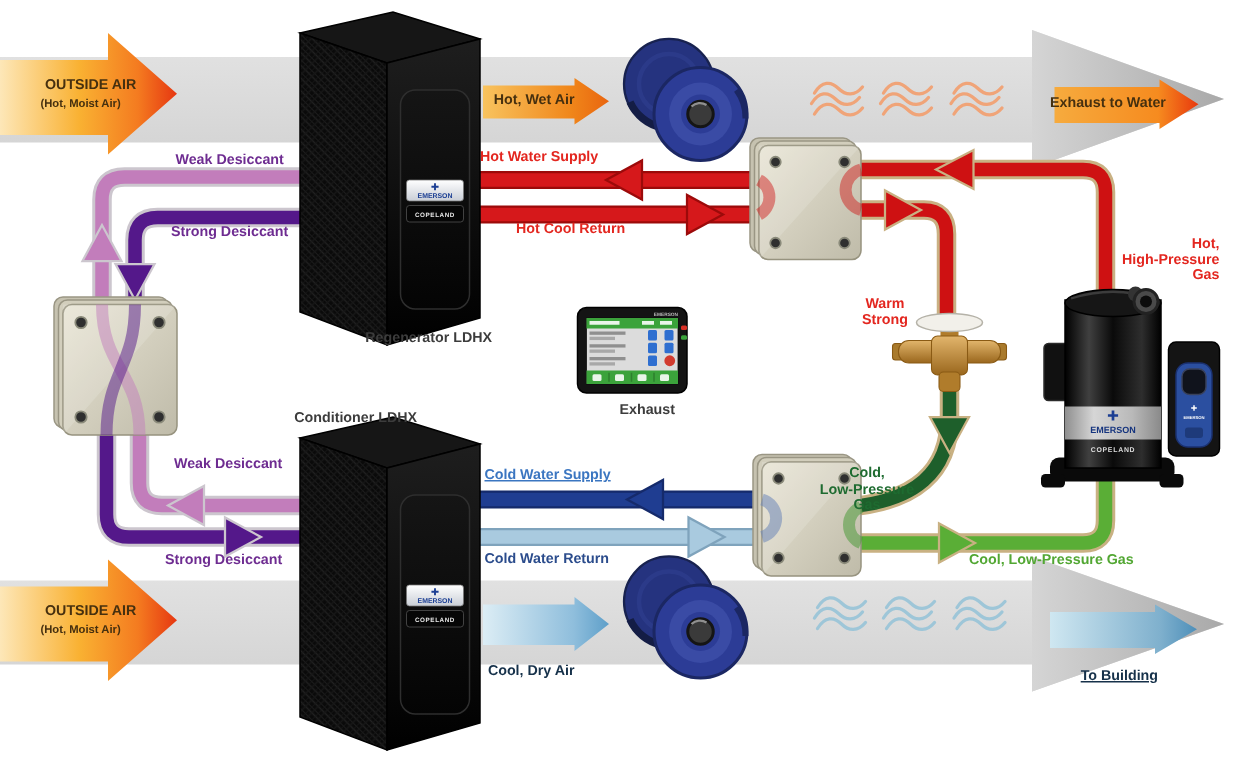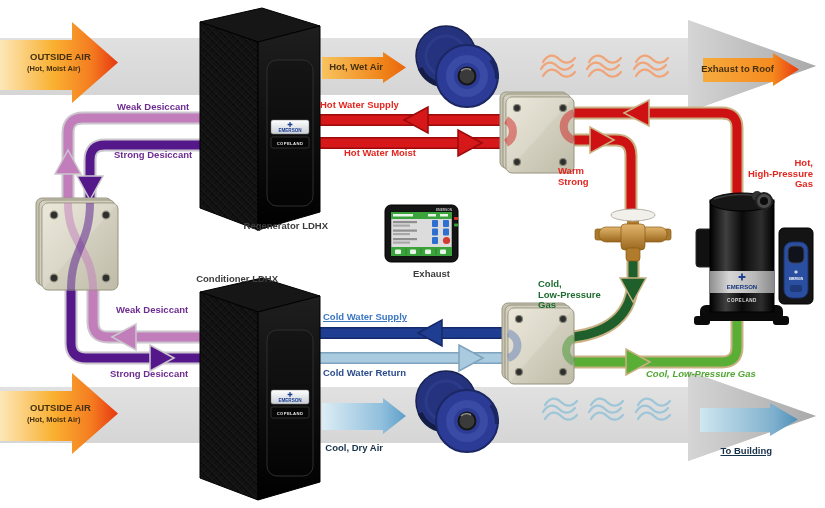--- a/index.html
+++ b/index.html
@@ -5,26 +5,26 @@
   html,body{margin:0;padding:0;background:#fff;}
   #stage{position:relative;width:825px;height:508px;background:#fff;overflow:hidden;
          font-family:"Liberation Sans",sans-serif;}
   #stage svg{position:absolute;left:0;top:0;}
   .lbl{position:absolute;font-weight:bold;font-size:9.5px;white-space:nowrap;line-height:10.5px;}
   .red{color:#E3261F;text-align:right;}
   .purple{color:#6E2C91;}
   .blue1{color:#3B76C1;}
   .blue2{color:#2B4C8C;}
   .dgreen{color:#1E6B30;}
-  .lgreen{color:#52A733;font-style:italic;}
+  .lgreen{color:#52A733;}
   .gray{color:#3C3C3C;font-weight:600;}
   .airtext{color:#46300F;}
   .airtext2{color:#16314A;margin-top:32px;}
   .ctr{text-align:right;}
-  .rgt{text-align:left;}
+  .rgt{text-align:center;margin-top:32px;}
 </style>
 </head>
 <body>
 
 <div id="stage">
 <svg width="825" height="508" viewBox="0 0 825 508">
   <defs>
     <linearGradient id="bandGrad" x1="0" y1="0" x2="0" y2="1">
       <stop offset="0" stop-color="#E4E4E4"></stop>
           <stop offset="1" stop-color="#D2D2D2"></stop>
@@ -389,26 +389,26 @@
     <rect x="454" y="223.5" width="4" height="3" rx="1" fill="#3BA33B"></rect>
   </g>
 </svg>
 
 <div class="lbl airtext" style="left:30px;top:52px;">OUTSIDE AIR</div>
 <div class="lbl airtext" style="left:27px;top:64px;font-size:7.5px;">(Hot, Moist Air)</div>
 <div class="lbl airtext" style="left:30px;top:403px;">OUTSIDE AIR</div>
 <div class="lbl airtext" style="left:27px;top:415px;font-size:7.5px;">(Hot, Moist Air)</div>
 
 <div class="lbl airtext ctr" style="left:322px;top:62px;width:61px;">Hot, Wet Air</div>
-<div class="lbl airtext ctr" style="left:700px;top:64px;width:74px;">Exhaust to Roof</div>
+<div class="lbl airtext ctr" style="left:700px;top:64px;width:74px;">Exhaust to Water</div>
 <div class="lbl airtext2 ctr" style="left:322px;top:411px;width:61px;">Cool, Dry Air</div>
 <div class="lbl airtext2 ctr" style="left:700px;top:414px;width:72px;text-decoration:underline;">To Building</div>
 
 <div class="lbl red" style="left:320px;top:100px;">Hot Water Supply</div>
-<div class="lbl red" style="left:344px;top:148px;">Hot Water Moist</div>
+<div class="lbl red" style="left:344px;top:148px;">Hot Cool Return</div>
 
 <div class="lbl purple" style="left:117px;top:102px;">Weak Desiccant</div>
 <div class="lbl purple" style="left:114px;top:150px;">Strong Desiccant</div>
 <div class="lbl purple" style="left:116px;top:305px;">Weak Desiccant</div>
 <div class="lbl purple" style="left:110px;top:369px;">Strong Desiccant</div>
 
 <div class="lbl blue1" style="left:323px;top:312px;text-decoration:underline;">Cold Water Supply</div>
 <div class="lbl blue2" style="left:323px;top:368px;">Cold Water Return</div>
 
 <div class="lbl red rgt" style="left:558px;top:166px;width:64px;">

